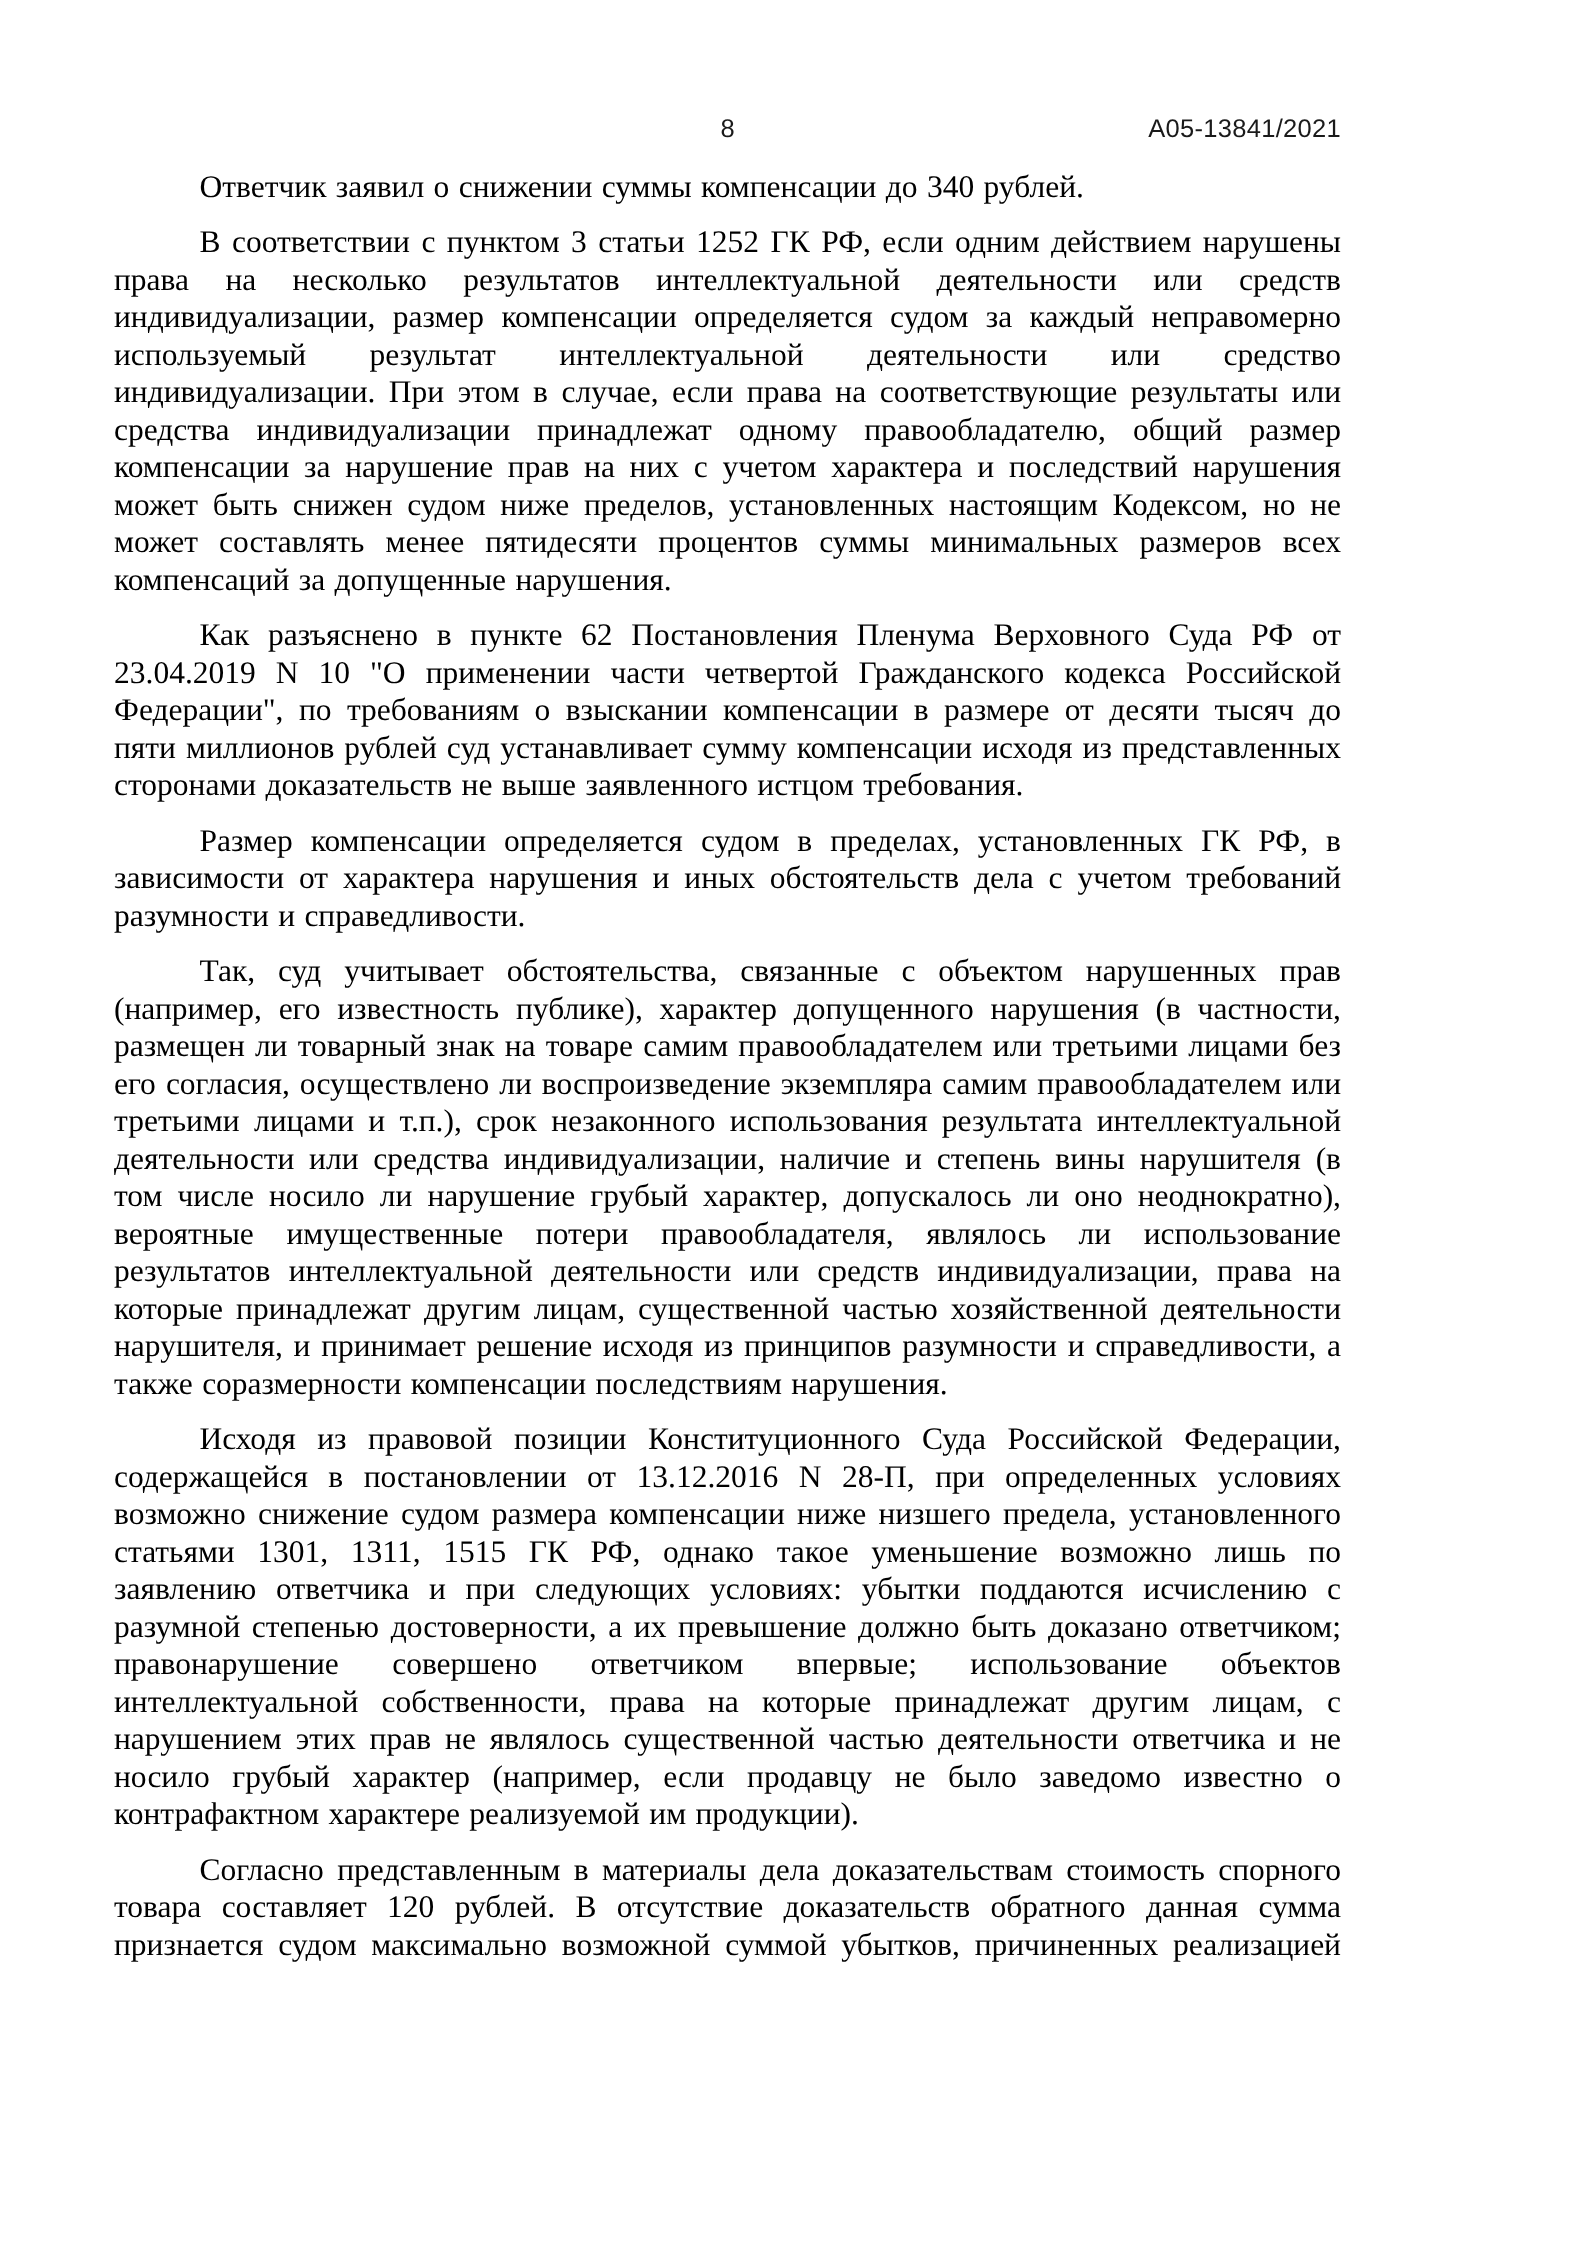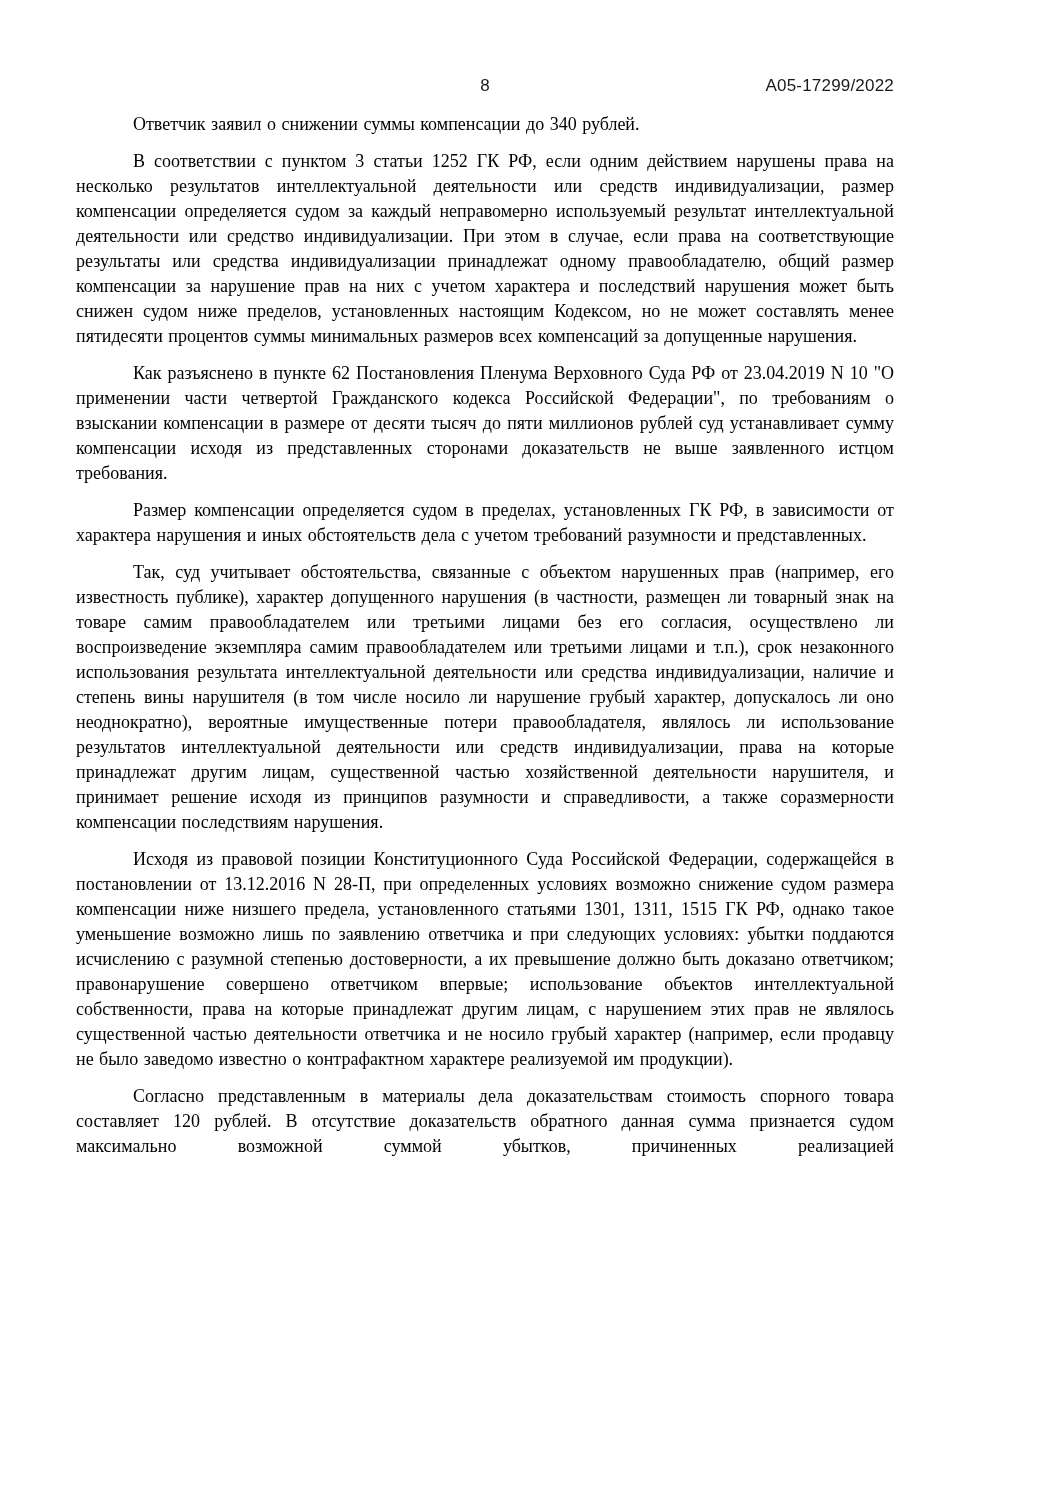--- a/index.html
+++ b/index.html
@@ -38,47 +38,47 @@
     transform: translateX(-50%);
   }
   .case-number {
     position: absolute;
     right: 0;
     top: 0;
     letter-spacing: 0.2px;
   }
   .doc-text p {
     margin: 0 0 12px 0;
-    font-size: 18px;
+    font-size: 21px;
     line-height: 25px;
     text-align: justify;
     text-indent: 57px;
     word-spacing: 1px;
   }
   .doc-text p.continued {
     
     text-align-last: justify;
     margin-bottom: 16px;
   }
 </style>
 </head>
 <body>
 
 <div class="page">
   <div class="content">
 
     <header class="page-header">
       <span class="page-number">8</span>
-      <span class="case-number">А05-17299/2022</span>
+      <span class="case-number">А05-13841/2021</span>
     </header>
 
     <main class="doc-text">
       <p>Ответчик заявил о снижении суммы компенсации до 340 рублей.</p>
       <p>В соответствии с пунктом 3 статьи 1252 ГК РФ, если одним действием нарушены права на несколько результатов интеллектуальной деятельности или средств индивидуализации, размер компенсации определяется судом за каждый неправомерно используемый результат интеллектуальной деятельности или средство индивидуализации. При этом в случае, если права на соответствующие результаты или средства индивидуализации принадлежат одному правообладателю, общий размер компенсации за нарушение прав на них с учетом характера и последствий нарушения может быть снижен судом ниже пределов, установленных настоящим Кодексом, но не может составлять менее пятидесяти процентов суммы минимальных размеров всех компенсаций за допущенные нарушения.</p>
       <p>Как разъяснено в пункте 62 Постановления Пленума Верховного Суда РФ от 23.04.2019 N 10 "О применении части четвертой Гражданского кодекса Российской Федерации", по требованиям о взыскании компенсации в размере от десяти тысяч до пяти миллионов рублей суд устанавливает сумму компенсации исходя из представленных сторонами доказательств не выше заявленного истцом требования.</p>
-      <p>Размер компенсации определяется судом в пределах, установленных ГК РФ, в зависимости от характера нарушения и иных обстоятельств дела с учетом требований разумности и представленных.</p>
+      <p>Размер компенсации определяется судом в пределах, установленных ГК РФ, в зависимости от характера нарушения и иных обстоятельств дела с учетом требований разумности и справедливости.</p>
       <p>Так, суд учитывает обстоятельства, связанные с объектом нарушенных прав (например, его известность публике), характер допущенного нарушения (в частности, размещен ли товарный знак на товаре самим правообладателем или третьими лицами без его согласия, осуществлено ли воспроизведение экземпляра самим правообладателем или третьими лицами и т.п.), срок незаконного использования результата интеллектуальной деятельности или средства индивидуализации, наличие и степень вины нарушителя (в том числе носило ли нарушение грубый характер, допускалось ли оно неоднократно), вероятные имущественные потери правообладателя, являлось ли использование результатов интеллектуальной деятельности или средств индивидуализации, права на которые принадлежат другим лицам, существенной частью хозяйственной деятельности нарушителя, и принимает решение исходя из принципов разумности и справедливости, а также соразмерности компенсации последствиям нарушения.</p>
       <p>Исходя из правовой позиции Конституционного Суда Российской Федерации, содержащейся в постановлении от 13.12.2016 N 28-П, при определенных условиях возможно снижение судом размера компенсации ниже низшего предела, установленного статьями 1301, 1311, 1515 ГК РФ, однако такое уменьшение возможно лишь по заявлению ответчика и при следующих условиях: убытки поддаются исчислению с разумной степенью достоверности, а их превышение должно быть доказано ответчиком; правонарушение совершено ответчиком впервые; использование объектов интеллектуальной собственности, права на которые принадлежат другим лицам, с нарушением этих прав не являлось существенной частью деятельности ответчика и не носило грубый характер (например, если продавцу не было заведомо известно о контрафактном характере реализуемой им продукции).</p>
       <p class="continued">Согласно представленным в материалы дела доказательствам стоимость спорного товара составляет 120 рублей. В отсутствие доказательств обратного данная сумма признается судом максимально возможной суммой убытков, причиненных реализацией</p>
     </main>
 
   </div>
 </div>
 
 </body></html>

